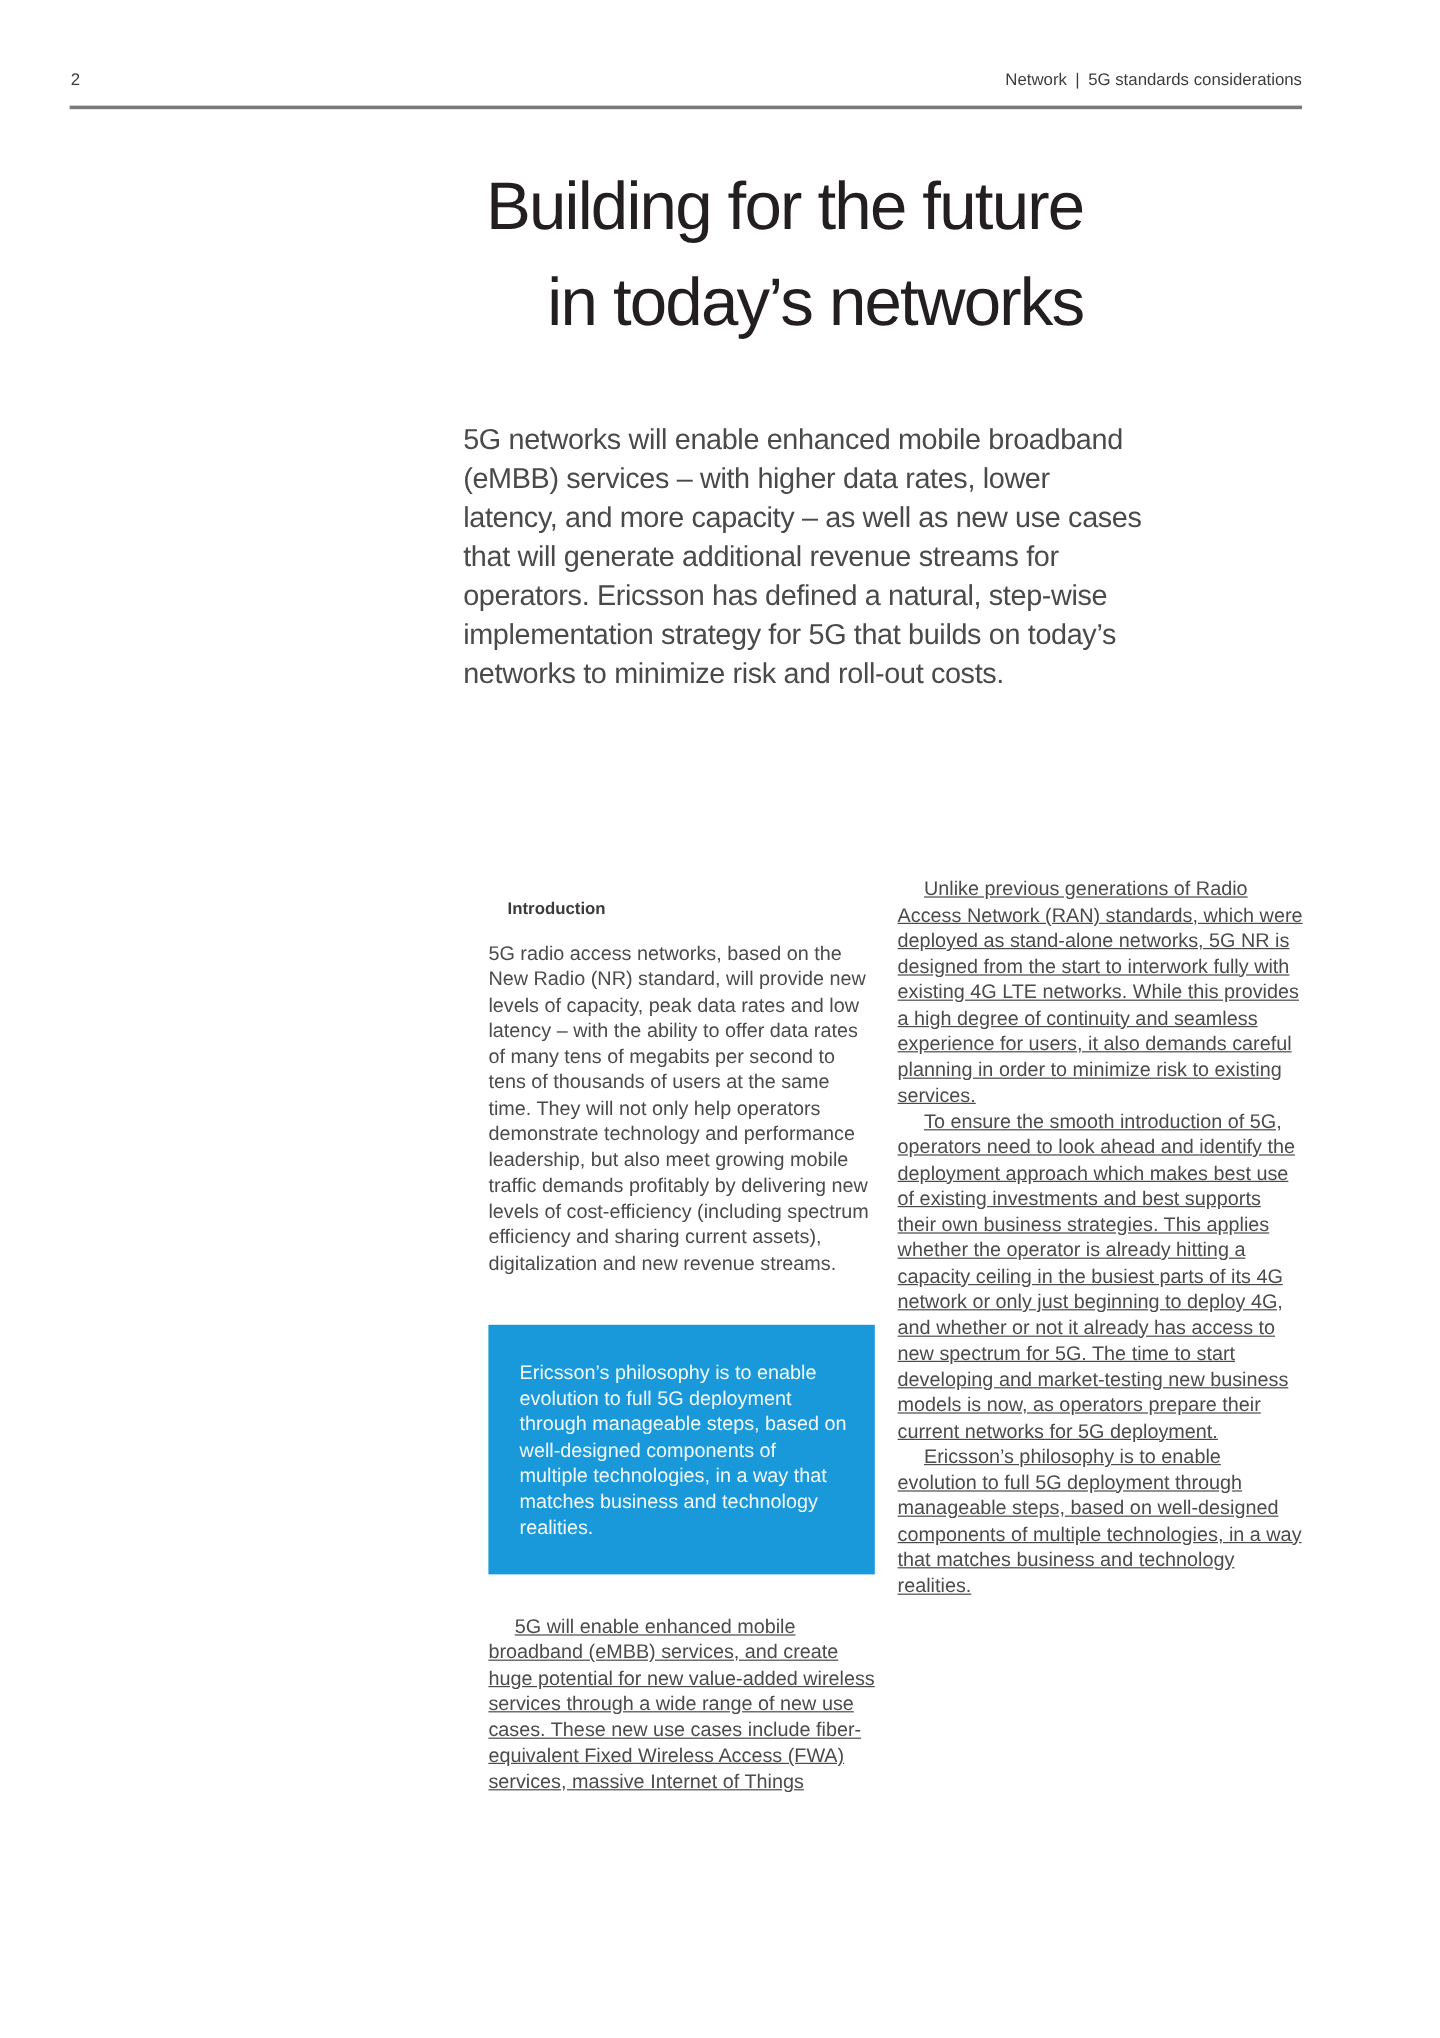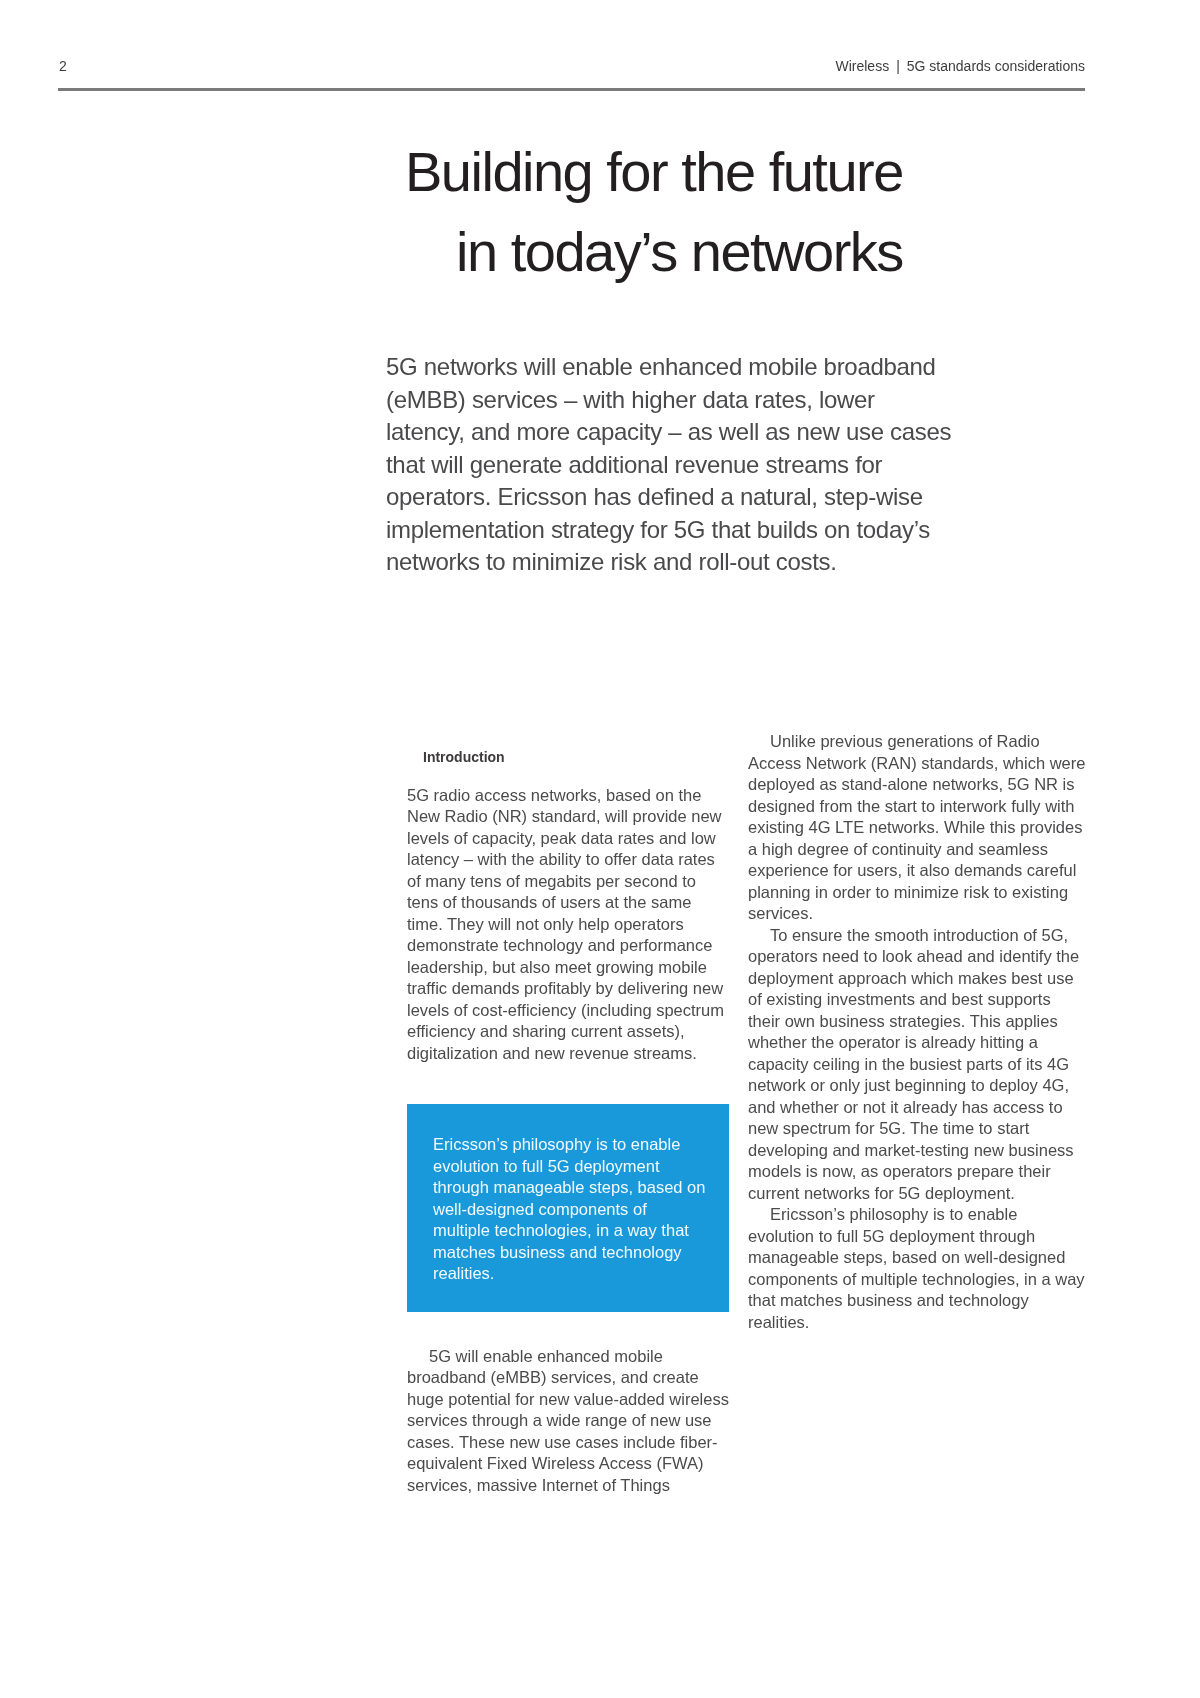--- a/index.html
+++ b/index.html
@@ -49,41 +49,41 @@
   }
   .col-left{left:407px;width:322px;}
   .col-right{left:748px;width:338px;}
   .intro-heading{
     margin:16px;
     font-size:14px;line-height:21.5px;
     font-weight:bold;
     color:#3e3a3b;
   }
   .column p{margin:0;}
-  .indent{text-indent:22px;}
+  .indent{text-indent:22px;text-decoration:underline;}
   .callout{
     margin:40px 0 34px 0;
     padding:30px 22px 27px 26px;
     background:var(--accent-blue,#1999d9);
   }
   .callout p{
     margin:0;
     font-size:16.5px;line-height:21.5px;
     color:var(--callout-text,#f2fafe);
   }
 </style>
 </head>
 <body>
 
 <div class="page">
 
   <div class="abs page-number">2</div>
 
   <div class="abs header-right">
-    <span>Wireless</span><span class="divider">|</span><span>5G standards considerations</span>
+    <span>Network</span><span class="divider">|</span><span>5G standards considerations</span>
   </div>
 
   <div class="abs header-rule"></div>
 
   <h1 class="abs article-title" style="margin:0;">Building for the future
 in today’s networks</h1>
 
   <div class="abs article-lead">5G networks will enable enhanced mobile broadband
 (eMBB) services – with higher data rates, lower
 latency, and more capacity – as well as new use cases

